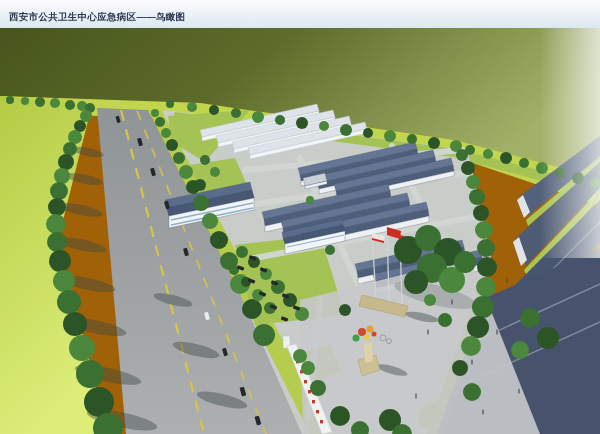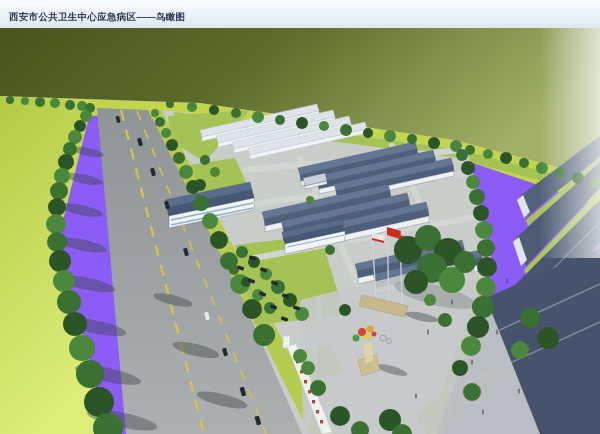--- a/index.html
+++ b/index.html
@@ -1,16 +1,16 @@
 <!DOCTYPE html>
 <html><head>
 <meta charset="utf-8">
 <style>
   html,body{margin:0;padding:0;background:#ffffff;}
-  .frame{position:relative;width:600px;height:434px;overflow:hidden;background:#8b5cf6;
+  .frame{position:relative;width:600px;height:434px;overflow:hidden;background:#a16207;
          font-family:"Liberation Sans","DejaVu Sans",sans-serif;}
   svg{display:block;}
   .t1{fill:#2b5526}.t2{fill:#3a7031}.t3{fill:#4b873c}
   .sh{fill:rgba(60,70,68,0.42)}
   .car{fill:#24282d}
   .ppl{stroke:#4a4e52;stroke-width:1.2;stroke-linecap:round}
   .iroad{stroke:#d3d7d4;stroke-width:6;stroke-linecap:round;opacity:.95}
   .lawn{fill:#a5c254}
   .title-text{font-size:9.5px;font-weight:bold;letter-spacing:.3px}
 </style>

